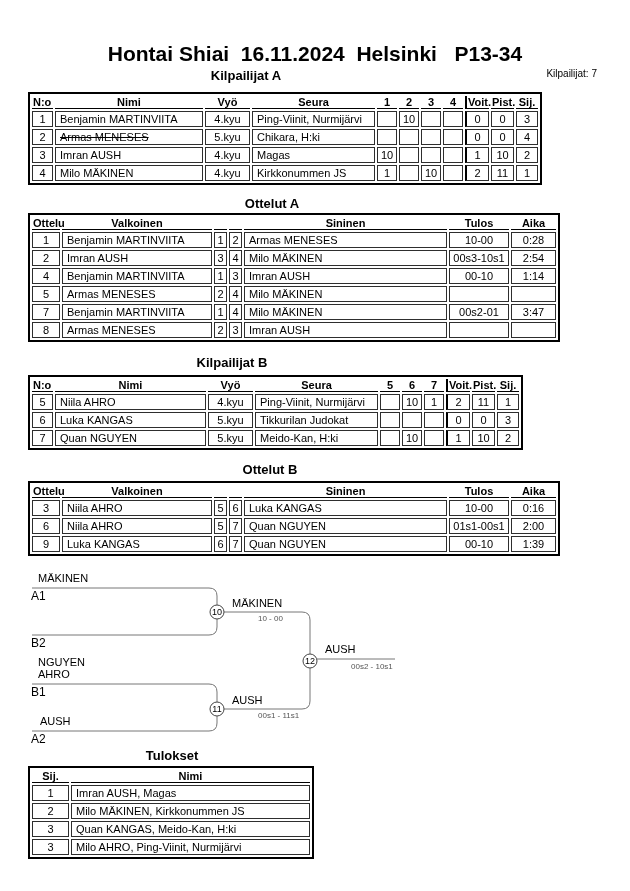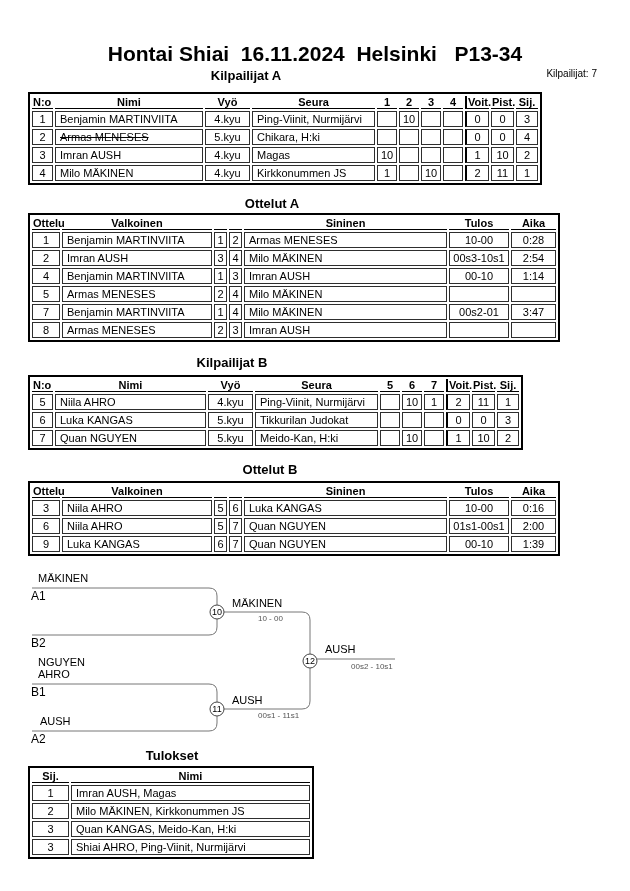--- a/index.html
+++ b/index.html
@@ -367,18 +367,18 @@
     <tr>
       <td class="c">2</td>
       <td>Milo MÄKINEN, Kirkkonummen JS</td>
     </tr>
     <tr>
       <td class="c">3</td>
       <td>Quan KANGAS, Meido-Kan, H:ki</td>
     </tr>
     <tr>
       <td class="c">3</td>
-      <td>Shiai AHRO, Ping-Viinit, Nurmijärvi</td>
+      <td>Milo AHRO, Ping-Viinit, Nurmijärvi</td>
     </tr>
   </tbody>
     </table>
 
 </div>
 
 </body></html>

